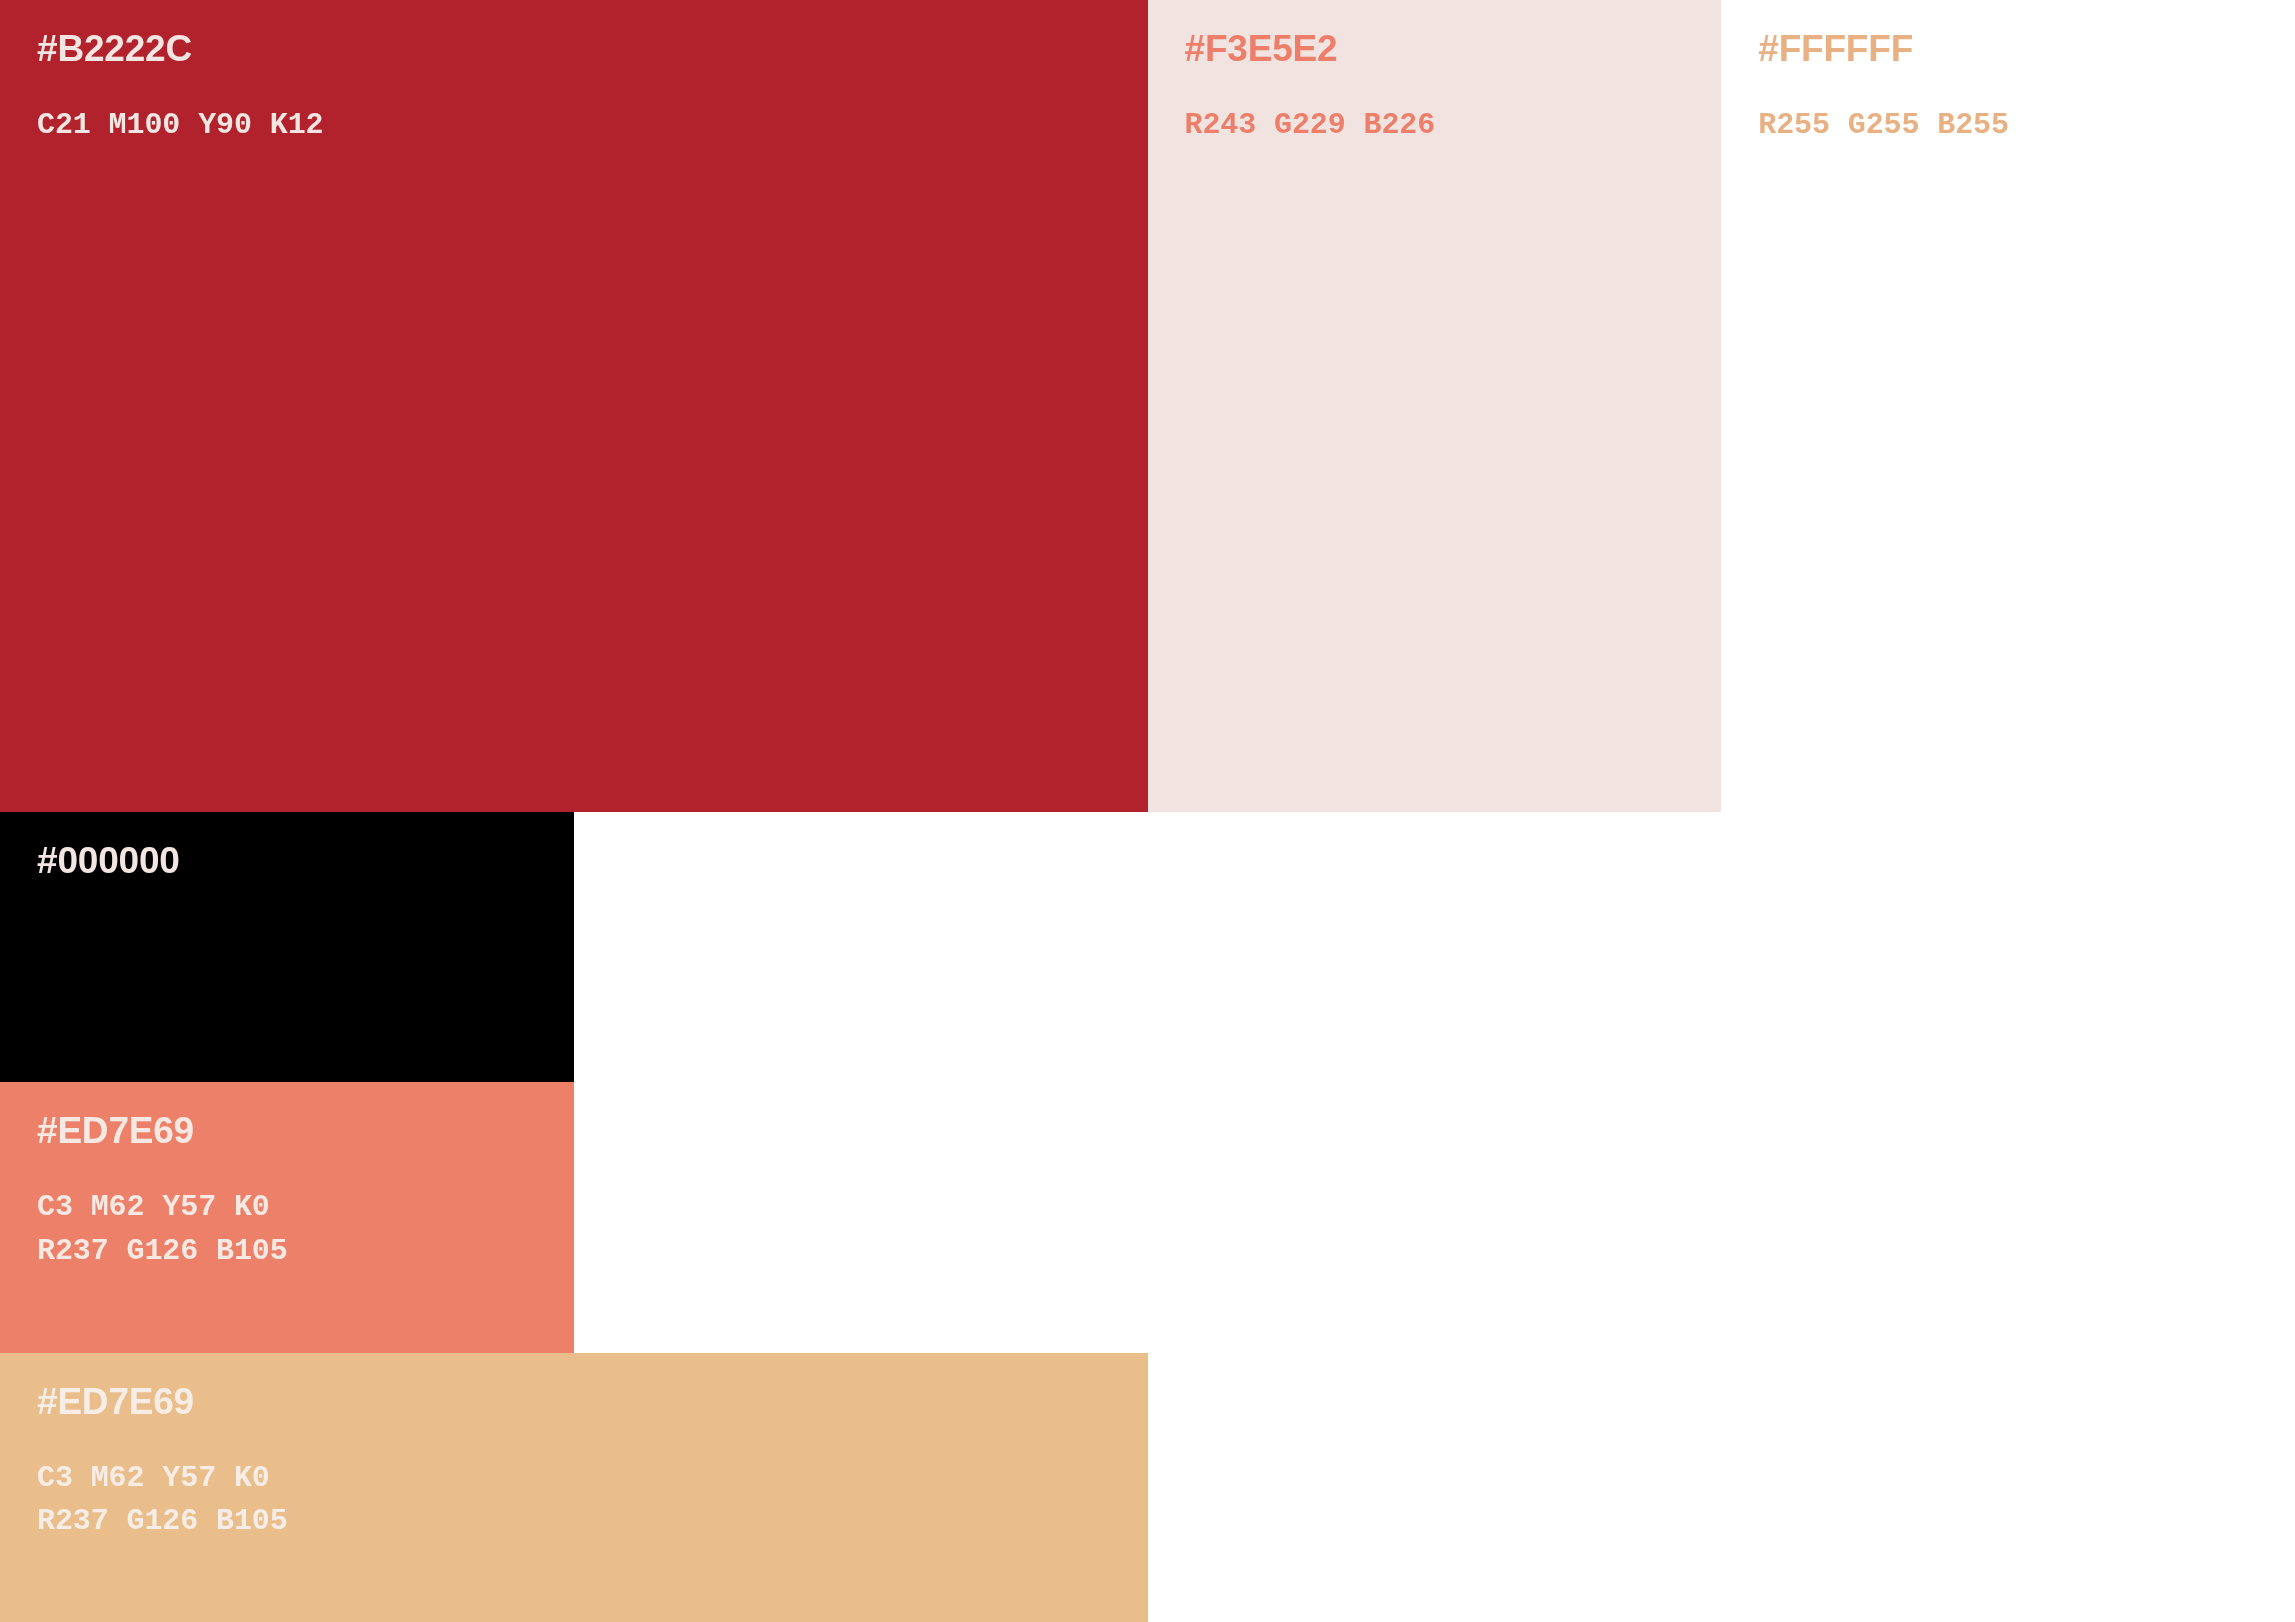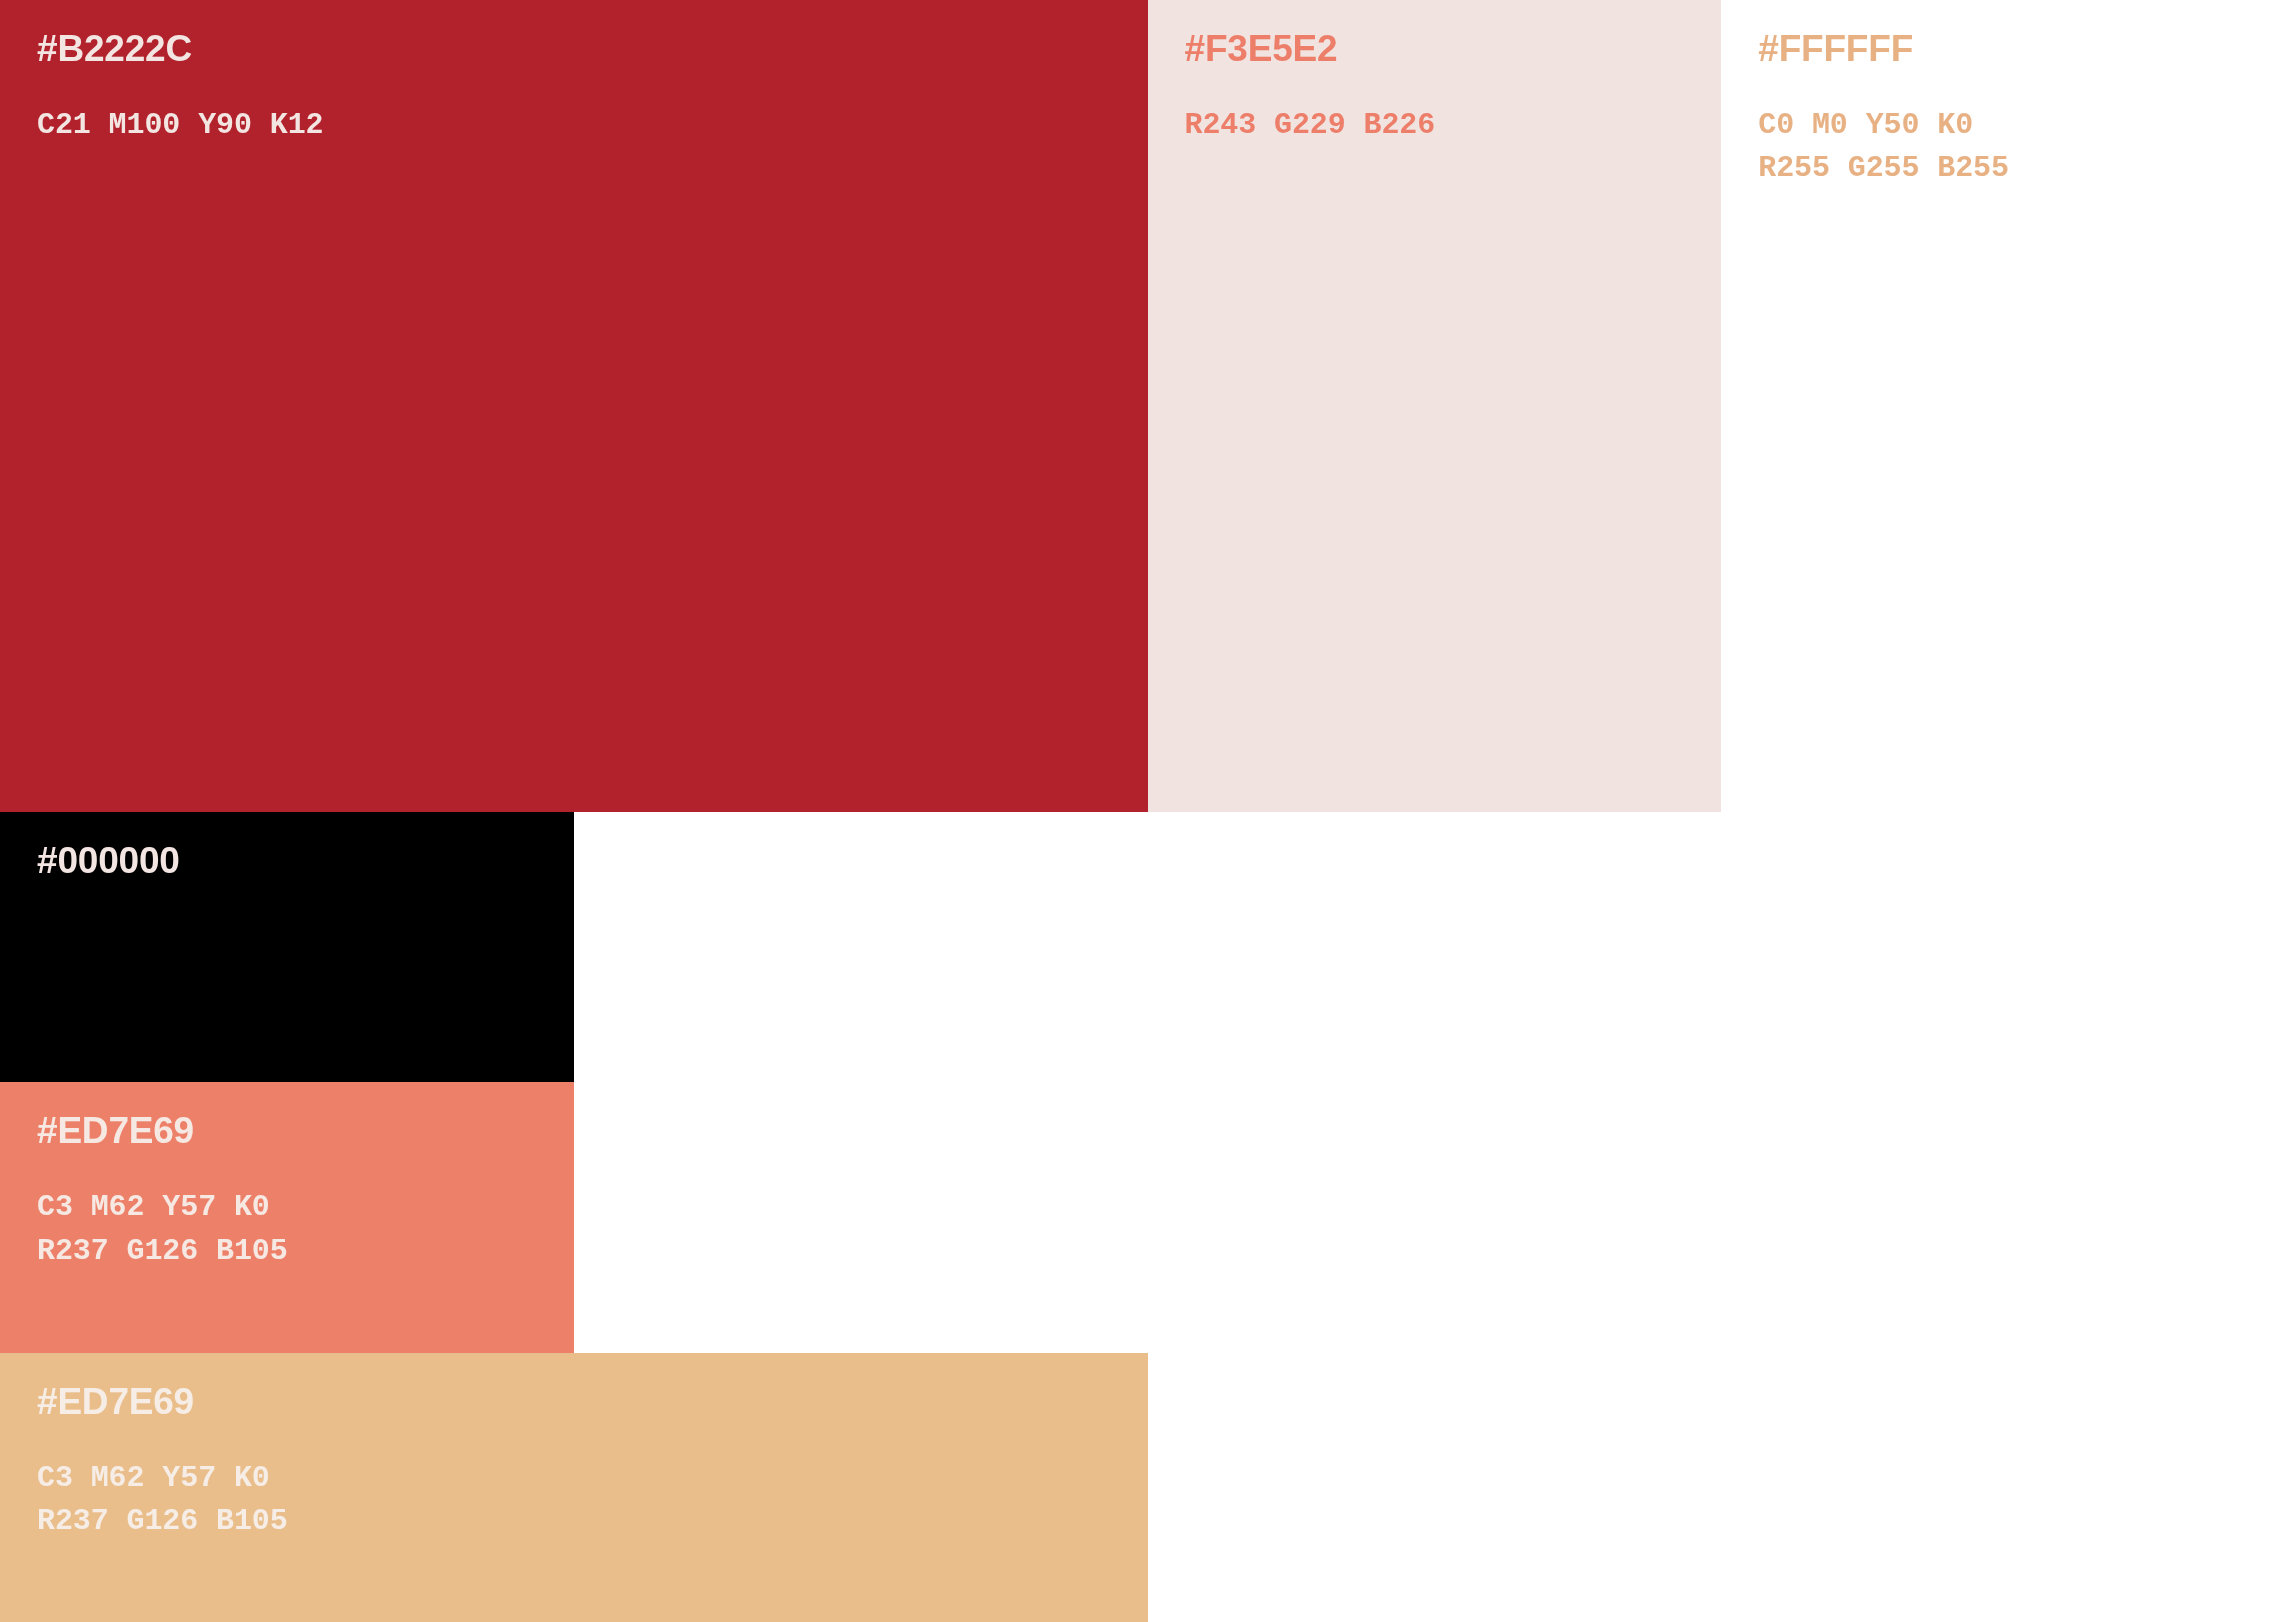--- a/index.html
+++ b/index.html
@@ -92,21 +92,20 @@
         <div class="values">
           <span class="value-line">R243 G229 B226</span>
         </div>
       </div>
     </div>
 
     <div class="swatch sw-top-3" style="background-color: rgb(255, 255, 255); color: rgb(232, 177, 132);">
       <div class="swatch-label">
         <div class="hex-code">#FFFFFF</div>
         <div class="values">
-          <span class="value-line">C0 M0 Y50 K0</span>
           <span class="value-line">R255 G255 B255</span>
         </div>
       </div>
     </div>
 
   </div>
 
   <div class="swatch-row row-bottom">
 
     <div class="swatch sw-bot-1" style="background-color: rgb(0, 0, 0); color: rgb(243, 229, 226);">

